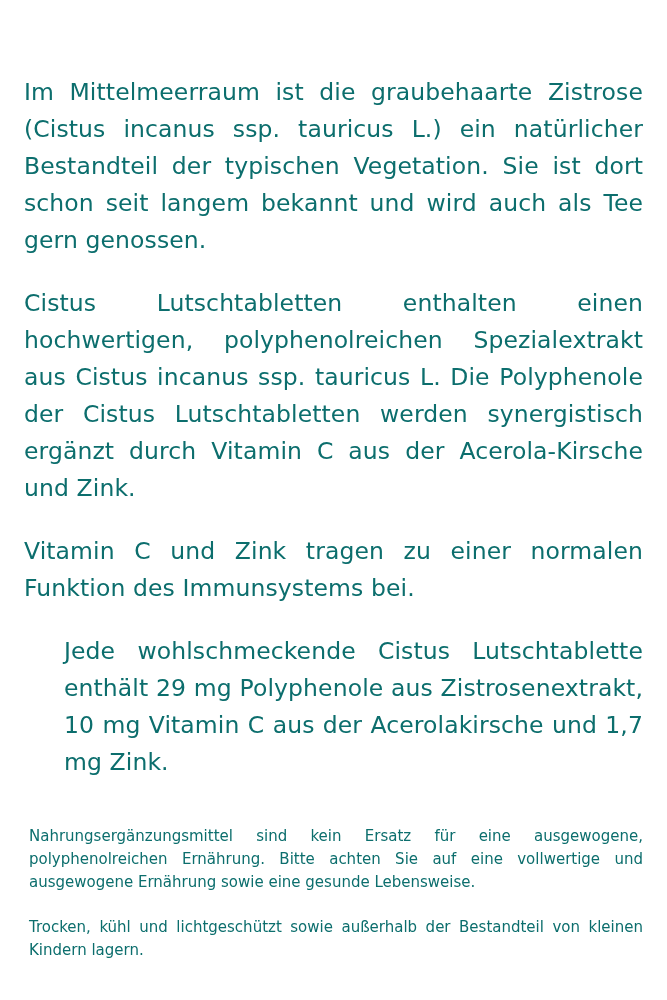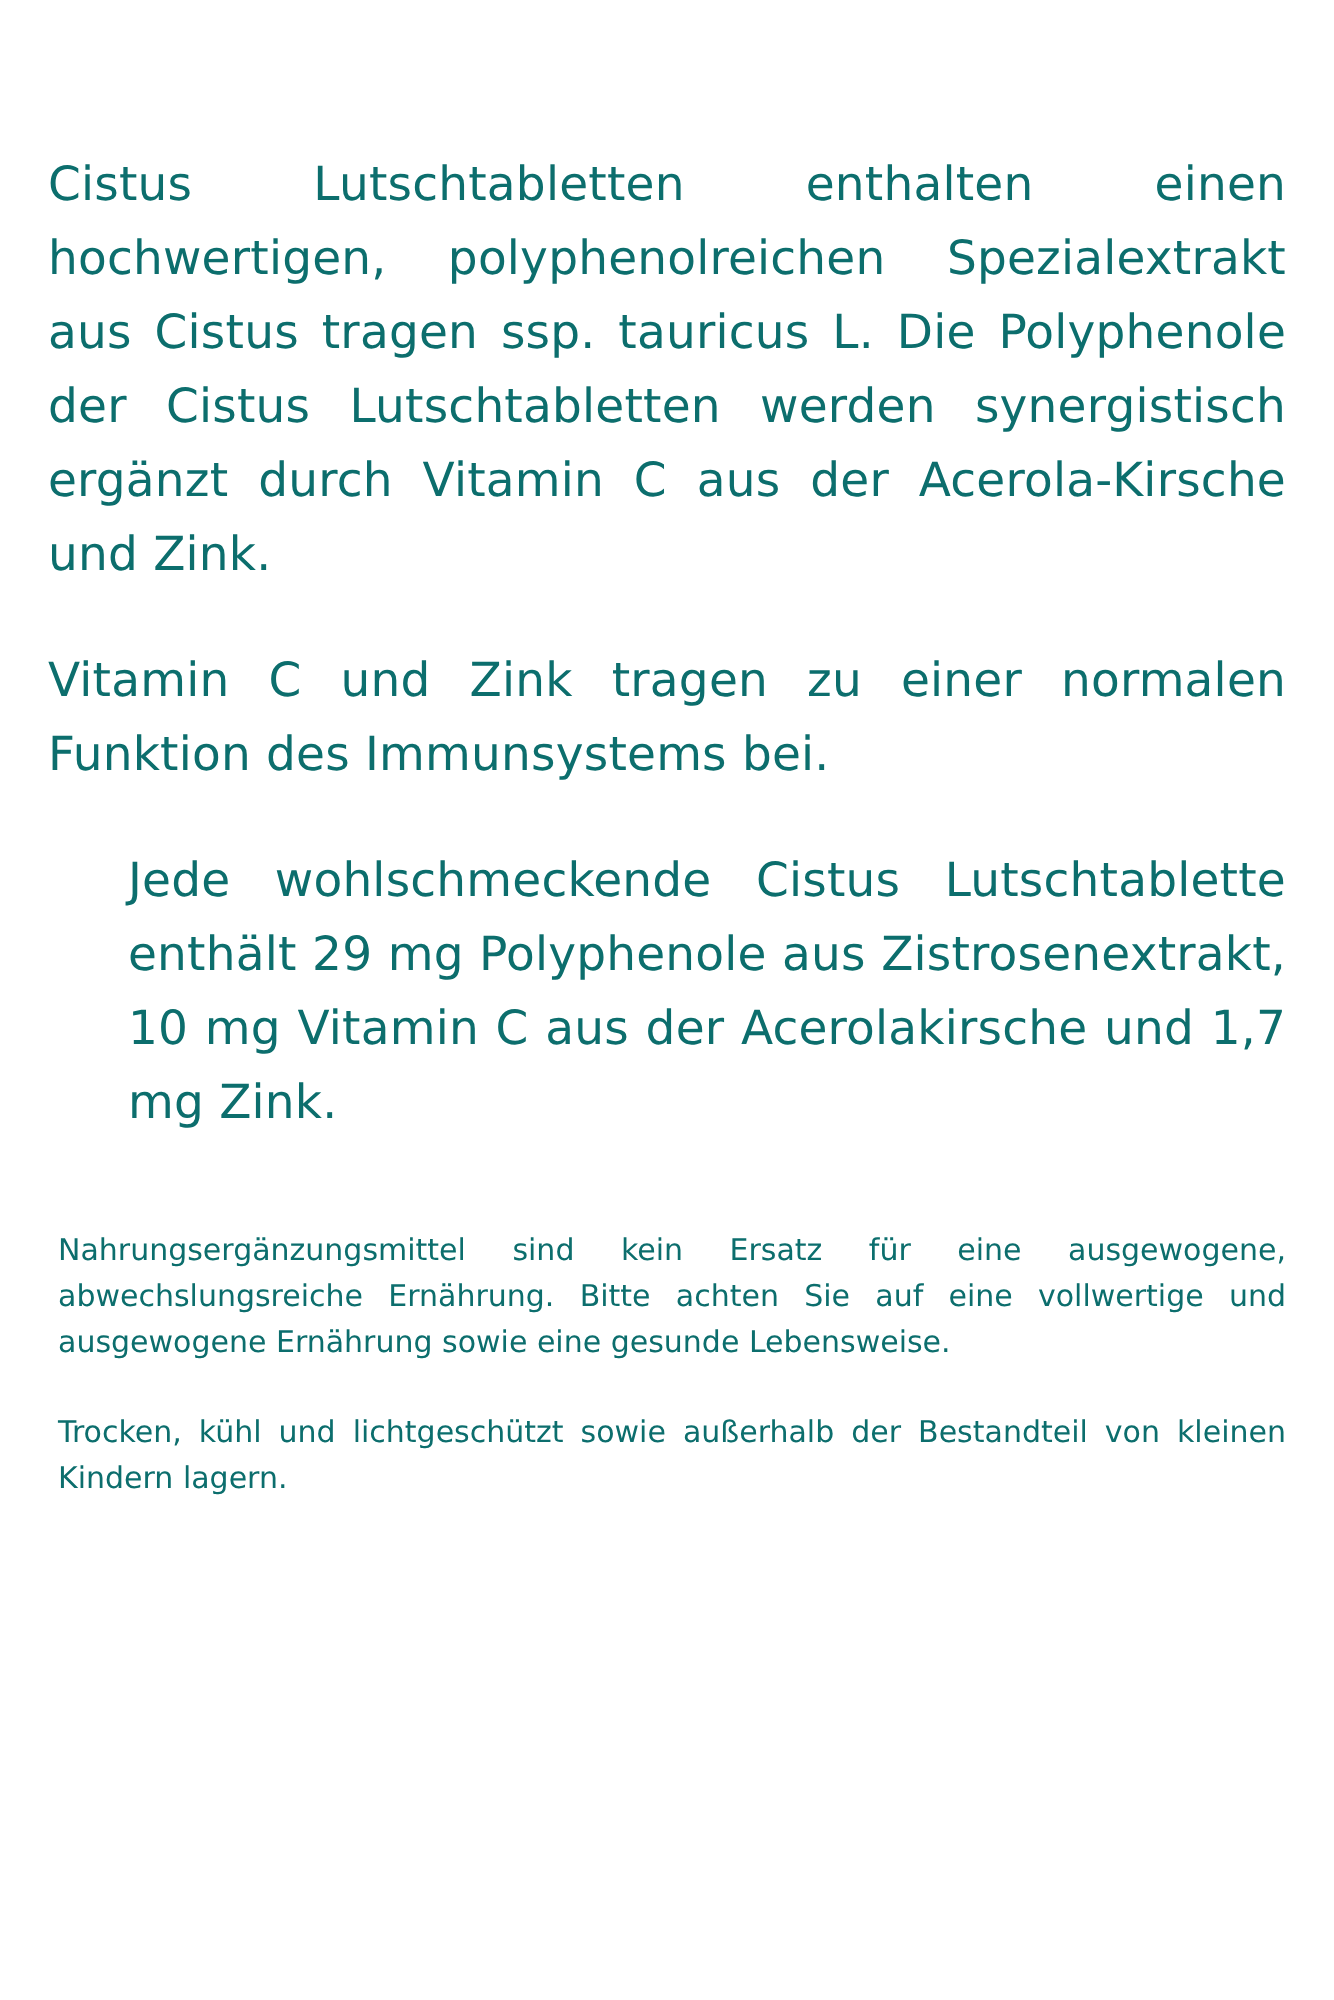--- a/index.html
+++ b/index.html
@@ -44,24 +44,25 @@
   }
   .note-block:last-child {
     margin-bottom: 0;
   }
 </style>
 </head>
 <body>
 
 <div class="page">
 
+  <p class="body-block">Im Mittelmeerraum ist die graubehaarte Zistrose (Cistus incanus ssp. tauricus L.) ein natürlicher Bestandteil der typischen Vegetation. Sie ist dort schon seit langem bekannt und wird auch als Tee gern genossen.</p>
 
-  <p class="body-block">Cistus Lutschtabletten enthalten einen hochwertigen, polyphenolreichen Spezialextrakt aus Cistus tragen ssp. tauricus L. Die Polyphenole der Cistus Lutschtabletten werden synergistisch ergänzt durch Vitamin C aus der Acerola-Kirsche und Zink.</p>
+  <p class="body-block">Cistus Lutschtabletten enthalten einen hochwertigen, polyphenolreichen Spezialextrakt aus Cistus incanus ssp. tauricus L. Die Polyphenole der Cistus Lutschtabletten werden synergistisch ergänzt durch Vitamin C aus der Acerola-Kirsche und Zink.</p>
 
   <p class="body-block tight">Vitamin C und Zink tragen zu einer normalen Funktion des Immunsystems bei.</p>
 
   <p class="body-block last-main">Jede wohlschmeckende Cistus Lutschtablette enthält 29 mg Polyphenole aus Zistrosenextrakt, 10 mg Vitamin C aus der Acerolakirsche und 1,7 mg Zink.</p>
 
-  <p class="note-block">Nahrungsergänzungsmittel sind kein Ersatz für eine ausgewogene, abwechslungsreiche Ernährung. Bitte achten Sie auf eine vollwertige und ausgewogene Ernährung sowie eine gesunde Lebensweise.</p>
+  <p class="note-block">Nahrungsergänzungsmittel sind kein Ersatz für eine ausgewogene, polyphenolreichen Ernährung. Bitte achten Sie auf eine vollwertige und ausgewogene Ernährung sowie eine gesunde Lebensweise.</p>
 
   <p class="note-block">Trocken, kühl und lichtgeschützt sowie außerhalb der Bestandteil von kleinen Kindern lagern.</p>
 
 </div>
 
 </body></html>

